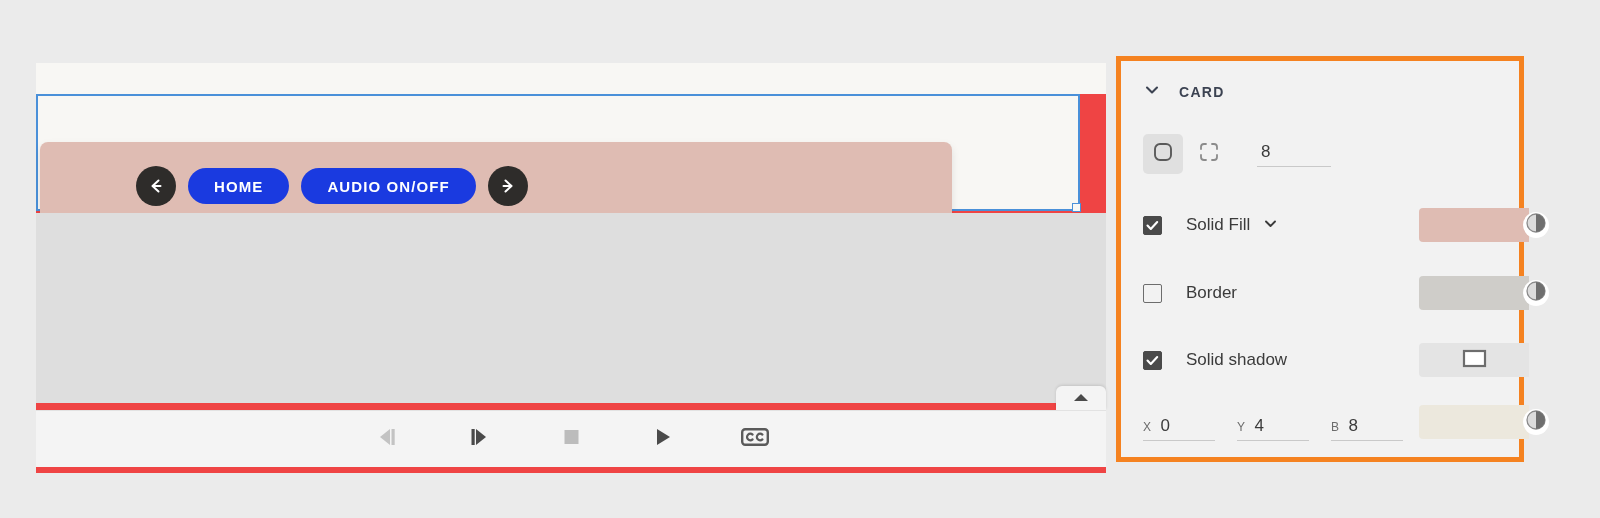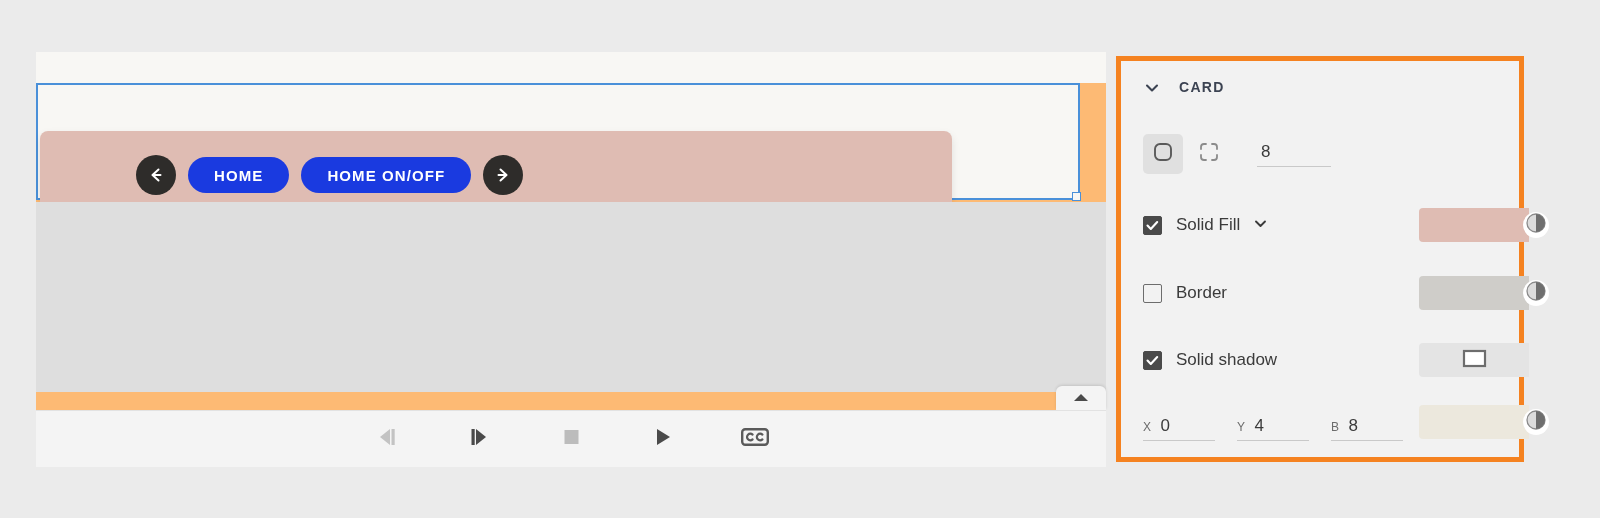--- a/index.html
+++ b/index.html
@@ -13,24 +13,24 @@
     width: 1600px;
     height: 518px;
     background: #ebebeb;
     overflow: hidden;
   }
 
   
   #editor {
     position: absolute;
     left: 36px;
-    top: 52px;
+    top: 63px;
     width: 1070px;
     height: 410px;
-    background: #fdba74;
+    background: #ef4444;
     overflow: hidden;
   }
   #slide-strip-top {
     position: absolute;
     left: 0; top: 0;
     width: 1070px; height: 31px;
     background: #f8f7f4;
   }
   #slide-selected {
     position: absolute;
@@ -140,21 +140,21 @@
     box-sizing: border-box;
   }
   #panel-inner {
     position: relative;
     width: 100%; height: 100%;
     padding: 18px 0 0 22px;
     box-sizing: border-box;
   }
   #panel-header {
     display: flex;
-    align-items: flex-start;
+    align-items: center;
     gap: 18px;
     height: 26px;
   }
   #panel-title {
     font-size: 14px;
     font-weight: bold;
     letter-spacing: 1.3px;
     color: #3c4352;
   }
   .prow {
@@ -169,21 +169,21 @@
     box-sizing: border-box;
     flex: none;
     display: flex; align-items: center; justify-content: center;
     cursor: pointer;
   }
   .chk.on { background: #4a4a4a; border: 1px solid #4a4a4a; border-radius: 2px; }
   .chk.off { background: #f2f2f2; border: 1.5px solid #6d6d6d; border-radius: 2px; }
   .prow-label {
     font-size: 17px;
     color: #3b3b3b;
-    margin-left: 14px;
+    margin-left: 24px;
     white-space: nowrap;
     text-align: center;
   }
   .swatch {
     position: absolute;
     height: 34px;
     width: 110px;
     border-radius: 4px 0 0 4px;
     display: flex;
     align-items: center;
@@ -248,21 +248,21 @@
         <div class="circle-btn">
           <span>
             <svg width="20" height="20" viewBox="0 0 20 20">
               <path d="M12.5 4.5 L6.5 10 L12.5 15.5" fill="none" stroke="#ffffff" stroke-width="2" stroke-linecap="round" stroke-linejoin="round"></path>
               <line x1="6.8" y1="10" x2="14.5" y2="10" stroke="#ffffff" stroke-width="2" stroke-linecap="round"></line>
             </svg>
           </span>
         </div>
 
         <div class="pill-btn">HOME</div>
-        <div class="pill-btn">HOME ON/OFF</div>
+        <div class="pill-btn">AUDIO ON/OFF</div>
 
         <div class="circle-btn">
           <span>
             <svg width="20" height="20" viewBox="0 0 20 20">
               <path d="M7.5 4.5 L13.5 10 L7.5 15.5" fill="none" stroke="#ffffff" stroke-width="2" stroke-linecap="round" stroke-linejoin="round"></path>
               <line x1="5.5" y1="10" x2="13.2" y2="10" stroke="#ffffff" stroke-width="2" stroke-linecap="round"></line>
             </svg>
           </span>
         </div>
       </div>

